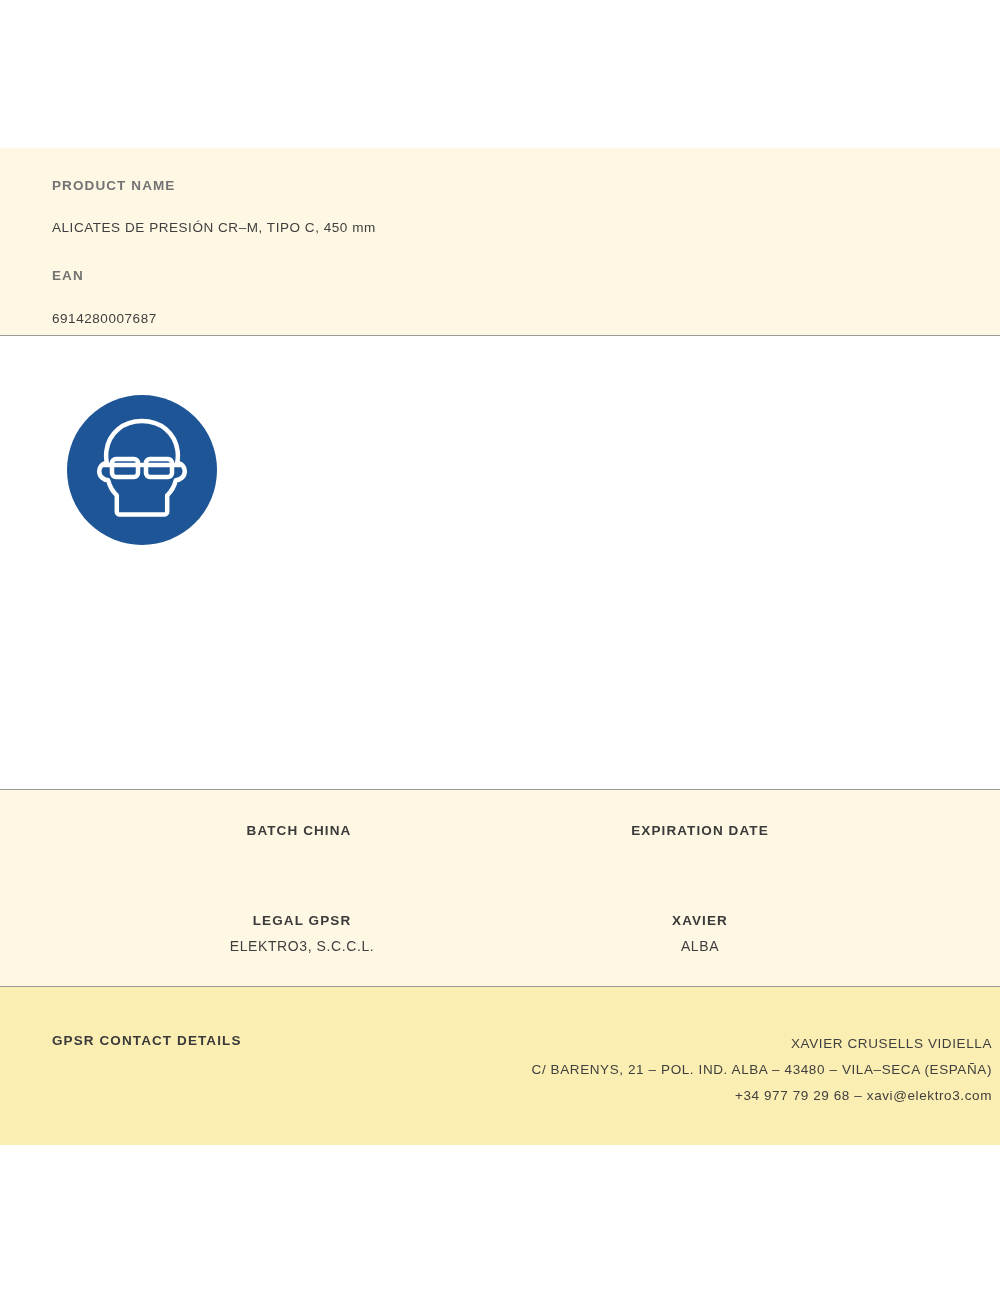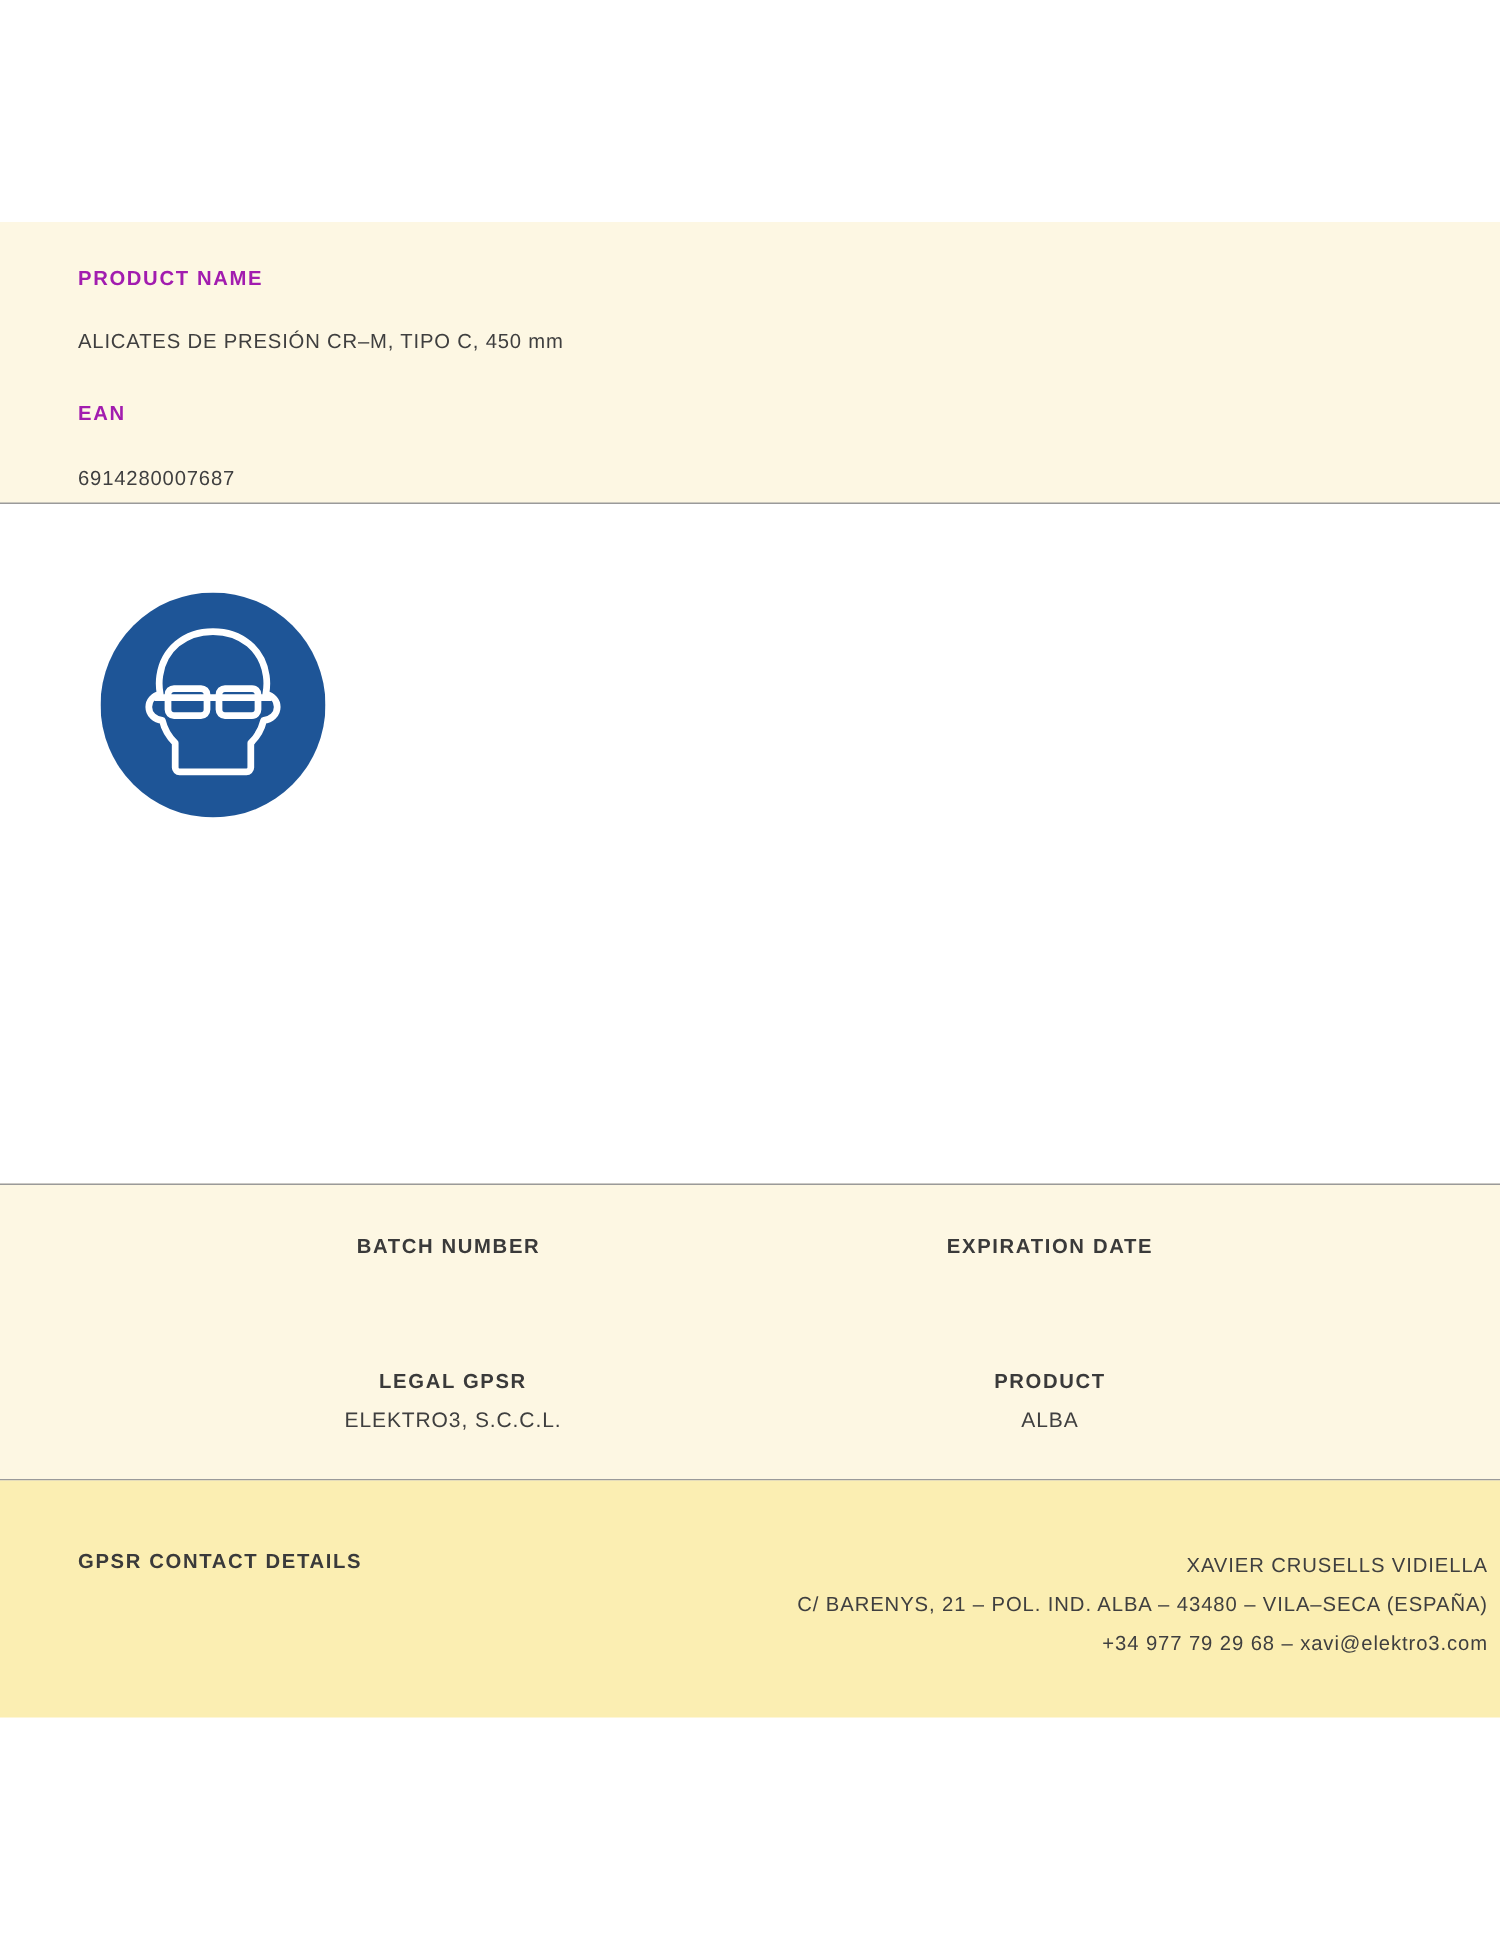--- a/index.html
+++ b/index.html
@@ -31,21 +31,21 @@
     height: 188px;
     background: #fdf7e3;
     border-bottom: 1px solid #9a9a9a;
     box-sizing: border-box;
   }
 
   .field-label {
     font-size: 13.5px;
     font-weight: bold;
     letter-spacing: 1.1px;
-    color: #a21caf;
+    color: #737373;
   }
 
   .field-value {
     font-size: 13.5px;
     letter-spacing: 0.55px;
     color: #3f3f3f;
     margin-top: 23px;
   }
 
   .product-name-label { position: absolute; left: 52px; top: 30px; }
@@ -162,33 +162,33 @@
 
         <rect x="45" y="64" width="26" height="18" rx="4" fill="none" stroke="#ffffff" stroke-width="4.5"></rect>
 
         <rect x="79" y="64" width="26" height="18" rx="4" fill="none" stroke="#ffffff" stroke-width="4.5"></rect>
       </svg>
     </div>
   </div>
 
   <div class="batch-block">
     <div class="cell cell-batch">
-      <div class="c-label">BATCH NUMBER</div>
+      <div class="c-label">BATCH CHINA</div>
       <div class="c-value"></div>
     </div>
     <div class="cell cell-expiry">
       <div class="c-label">EXPIRATION DATE</div>
       <div class="c-value"></div>
     </div>
     <div class="cell cell-legal">
       <div class="c-label">LEGAL GPSR</div>
       <div class="c-value">ELEKTRO3, S.C.C.L.</div>
     </div>
     <div class="cell cell-origin">
-      <div class="c-label">PRODUCT</div>
+      <div class="c-label">XAVIER</div>
       <div class="c-value">ALBA</div>
     </div>
   </div>
 
   <div class="gpsr-block">
     <div class="gpsr-label">GPSR CONTACT DETAILS</div>
     <div class="gpsr-lines">
       <div>XAVIER CRUSELLS VIDIELLA</div>
       <div>C/ BARENYS, 21 – POL. IND. ALBA – 43480 – VILA–SECA (ESPAÑA)</div>
       <div>+34 977 79 29 68 – xavi@elektro3.com</div>

